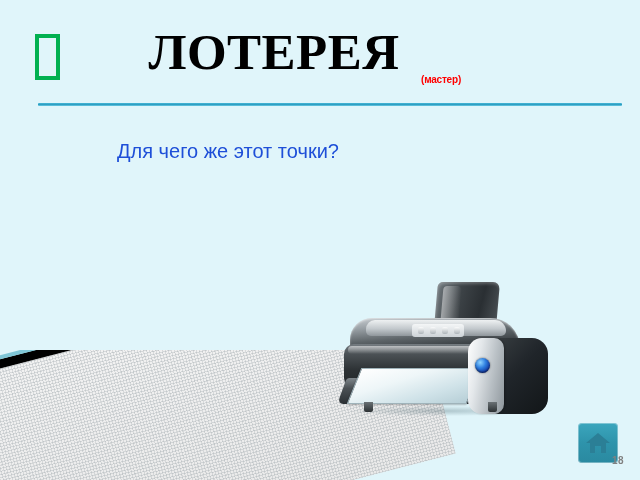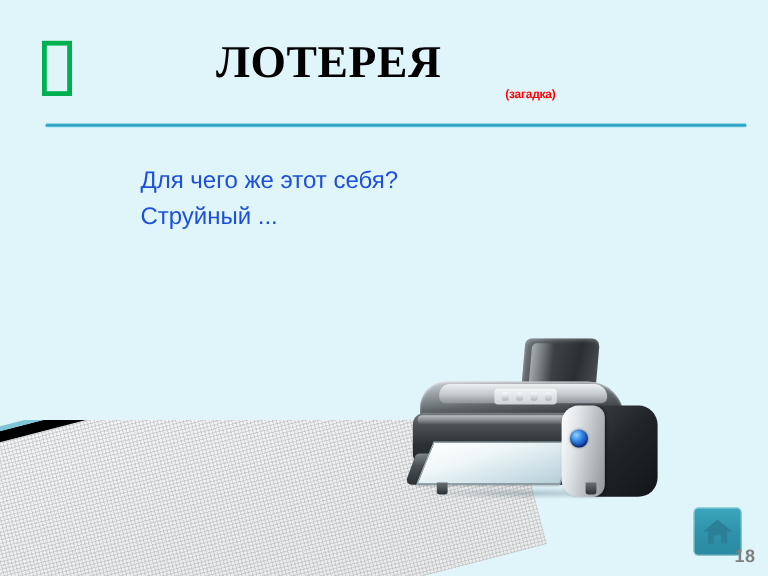--- a/index.html
+++ b/index.html
@@ -85,21 +85,21 @@
     background: transparent;
   }
   .title-text {
     position: absolute;
     left: 0;
     top: 0;
     width: 548px;
     text-align: center;
     font-family: "Liberation Serif", serif;
     font-weight: bold;
-    font-size: 38px;
+    font-size: 51px;
     letter-spacing: 0.5px;
     color: #000000;
     line-height: 48px;
     white-space: nowrap;
   }
   .title-sub {
     position: absolute;
     left: 421px;
     top: 46px;
     font-family: "Liberation Sans", sans-serif;
@@ -308,49 +308,48 @@
     transform: translate(-50%, -50%);
     width: 26px;
     height: 24px;
   }
   .slide-number {
     position: absolute;
     left: 612px;
     top: 455px;
     width: 26px;
     font-family: "Liberation Sans", sans-serif;
-    font-size: 15px;
+    font-size: 10px;
     font-weight: bold;
     color: #808080;
     text-align: left;
     letter-spacing: 0.5px;
   }
 </style>
 </head>
 <body>
 
 <div id="slide">
 
   <div class="deco-layer">
     <div class="deco-band-gray"></div>
     <div class="deco-band-black"></div>
     <div class="deco-band-teal"></div>
   </div>
 
   <div class="title-row">
     <div class="bullet-box"></div>
     <div class="title-text">ЛОТЕРЕЯ</div>
-    <div class="title-sub">(загадка)</div>
+    <div class="title-sub">(мастер)</div>
   </div>
 
   <div class="divider"></div>
 
   <div class="body-text">
-    <span class="line">Для чего же этот себя?</span>
-    <span class="line">Струйный ...</span>
+    <span class="line">Для чего же этот точки?</span>
   </div>
 
   <div class="printer">
     <div class="pr-shadow"></div>
     <div class="pr-feed"></div>
     <div class="pr-feed-hi"></div>
     <div class="pr-lid"></div>
     <div class="pr-lid-top"></div>
     <div class="pr-panel"></div>
     <div class="pr-btn-sm" style="left:80px;"></div>

